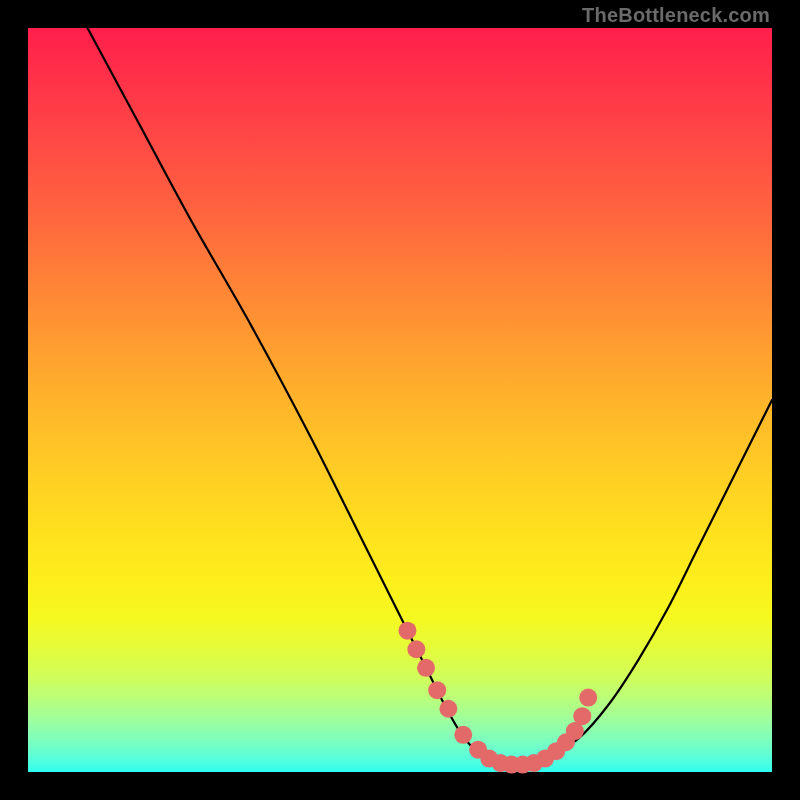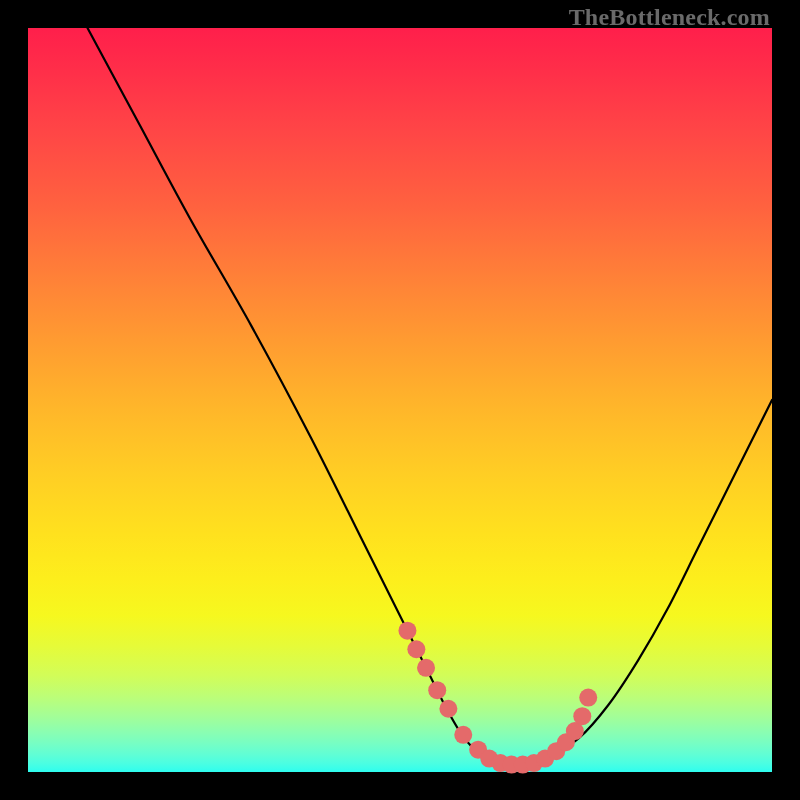--- a/index.html
+++ b/index.html
@@ -47,26 +47,25 @@
       #61fed4 97.6%,
       #4cfee1 98.8%,
       #3bfee9 99.5%,
       #2efcef 100%
     );
   }
   .watermark {
     position: absolute;
     top: 4px;
     right: 30px;
-    font-size: 24px;
+    font-size: 20px;
     font-weight: 600;
     color: #6a6a6a;
     letter-spacing: 0.2px;
     user-select: none;
-    font-family: Liberation Serif, serif;
   }
   svg.curve {
     position: absolute;
     left: 0;
     top: 0;
     width: 744px;
     height: 744px;
     overflow: visible;
   }
 </style>

